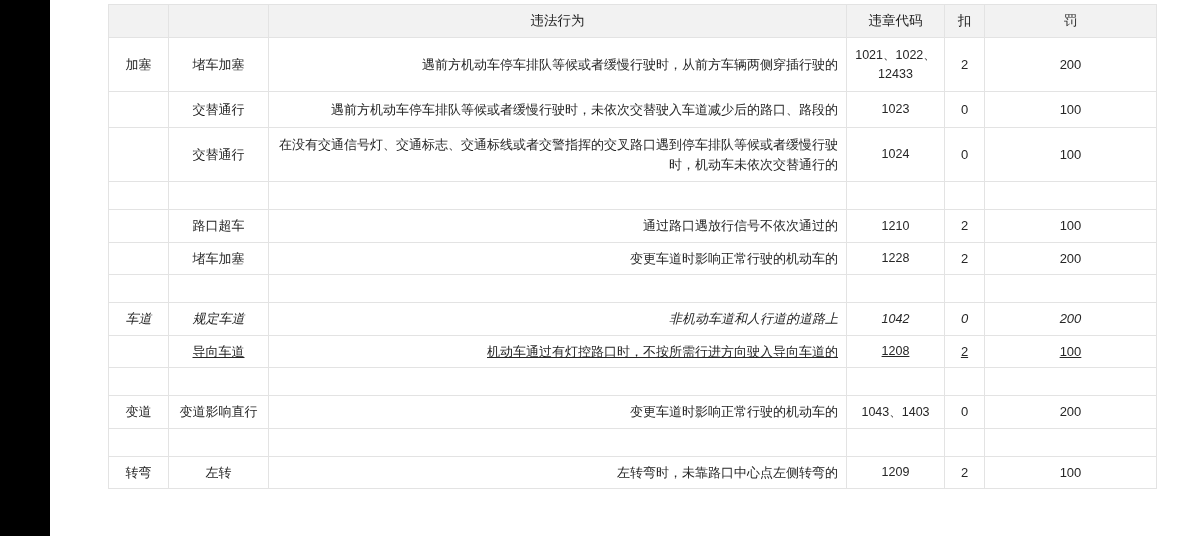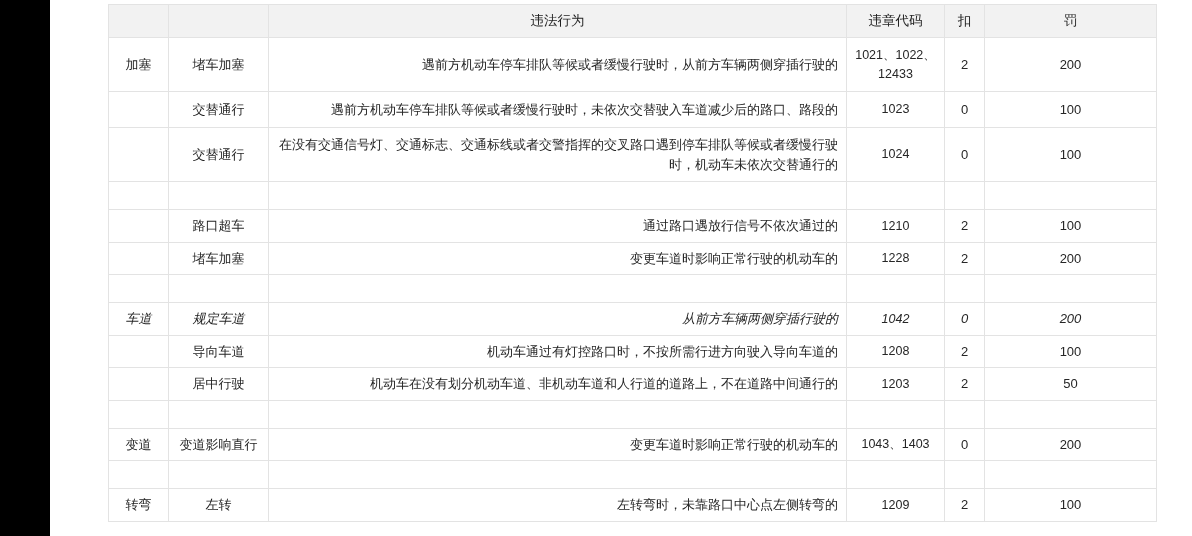--- a/index.html
+++ b/index.html
@@ -161,40 +161,32 @@
               <td></td>
               <td></td>
               <td></td>
               <td></td>
               <td></td>
               <td></td>
             </tr>
             <tr class="datarow" style="height: 29px; font-style: italic;">
               <td class="cat">车道</td>
               <td class="sub">规定车道</td>
-              <td class="desc">从前方车辆两侧穿插行驶的</td>
+              <td class="desc">非机动车道和人行道的道路上</td>
               <td class="code">1042</td>
               <td class="point">0</td>
               <td class="fine">200</td>
             </tr>
-            <tr class="datarow" style="height: 29px;">
+            <tr class="datarow" style="height: 29px; text-decoration: underline;">
               <td class="cat"></td>
               <td class="sub">导向车道</td>
               <td class="desc">机动车通过有灯控路口时，不按所需行进方向驶入导向车道的</td>
               <td class="code">1208</td>
               <td class="point">2</td>
               <td class="fine">100</td>
-            </tr>
-            <tr class="datarow" style="height: 29px;">
-              <td class="cat"></td>
-              <td class="sub">居中行驶</td>
-              <td class="desc">机动车在没有划分机动车道、非机动车道和人行道的道路上，不在道路中间通行的</td>
-              <td class="code">1203</td>
-              <td class="point">2</td>
-              <td class="fine">50</td>
             </tr>
             <tr class="spacer">
               <td></td>
               <td></td>
               <td></td>
               <td></td>
               <td></td>
               <td></td>
             </tr>
             <tr class="datarow" style="height: 29px;">

